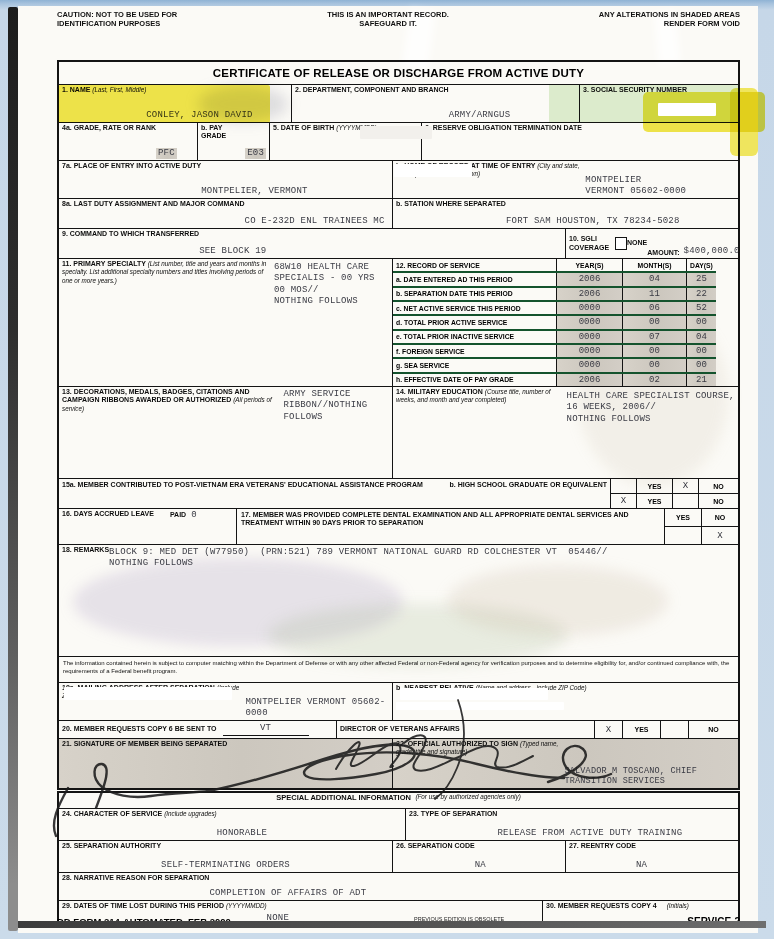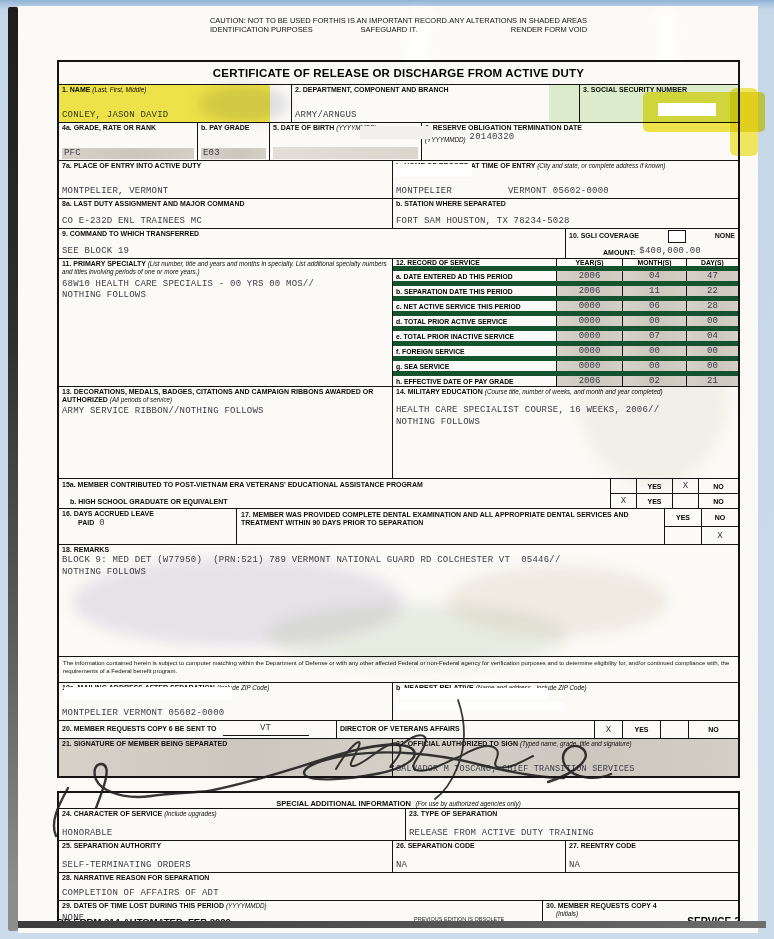--- a/index.html
+++ b/index.html
@@ -1,42 +1,42 @@
 <!DOCTYPE html>
 <html><head>
 <meta charset="utf-8">
 <style>
   html,body{margin:0;padding:0}
   body{width:774px;height:939px;position:relative;background:linear-gradient(180deg,#8fb3d4 0,#a9c4de 4px,#c6d7e8 10px,#cbdbea 100%);font-family:"Liberation Sans",sans-serif;overflow:hidden}
   .left-edge{position:absolute;left:8px;top:7px;width:10px;height:924px;background:linear-gradient(180deg,#1d1d1d,#2e2e2e 35%,#5f5f5f 70%,#8d8d8d 95%);border-radius:2px}
   .page{position:absolute;left:18px;top:6px;width:740px;height:927px;background:#fbfaf6}
   .bottom-edge{position:absolute;left:0;top:921px;width:740px;height:6px;background:linear-gradient(90deg,#3c3c3c,#565656 60%,#6e6e6e)}
   
-  .caution{position:absolute;left:39px;top:10px;width:683px;display:flex;justify-content:center;font-size:7.5px;font-weight:normal;color:#111;line-height:1.25}
+  .caution{position:absolute;left:39px;top:4px;width:683px;display:flex;justify-content:space-between;font-size:7.5px;font-weight:bold;color:#111;line-height:1.25}
   .caution .mid{text-align:center}.caution .rgt{text-align:right}
   
   .blk{position:absolute;left:39px;width:683px;border:2px solid #141414;background:transparent;box-sizing:border-box}
   .upper{top:54px}.lower{top:785px}
   .r{display:flex;position:relative;box-sizing:border-box}
   .r+.r{border-top:1.6px solid #141414}
-  .c{position:relative;padding:1px 3px;box-sizing:border-box;display:flex;flex-direction:column;overflow:hidden}
+  .c{position:relative;padding:1px 3px;box-sizing:border-box;display:flex;overflow:hidden}
   .c+.c{border-left:1.6px solid #141414}
   .grow{flex:1}
   .lbl{font-size:7px;font-weight:bold;color:#0d0d0d;line-height:1.2}
   .it{font-style:italic;font-weight:normal;font-size:6.3px}
   .val{font-family:"Liberation Mono","DejaVu Sans Mono",monospace;font-size:9px;color:#3a3b44;white-space:pre-wrap;line-height:1.25;letter-spacing:.2px}
   .vb{margin-top:auto}
   .title{align-items:center;justify-content:center;text-align:center;font-weight:bold;font-size:11.5px;letter-spacing:.2px;padding:4px 0;display:flex;flex-direction:row}
   .shade{background:linear-gradient(90deg,#d7d2c9,#ccc7be 55%,#d3cec6)}
   .shade-lt{background:linear-gradient(90deg,#e3dfd8,#dad5cd)}
   .cb{display:inline-block;width:16px;height:11px;border:1.4px solid #141414;background:#fff;vertical-align:middle}
   
   .svc{display:flex;flex-direction:column;height:100%}
   .svc-row{display:flex;flex:1}
-  .svc-row+.svc-row{border-top:5px solid #14532d}
+  .svc-row+.svc-row{border-top:2px solid #14532d}
   .svc-c{box-sizing:border-box;padding:0 3px;display:flex;align-items:center;font-size:6.8px;font-weight:bold}
   .svc-c+.svc-c{border-left:1px solid #141414}
   .svc-num{justify-content:center;font-family:"Liberation Mono",monospace;font-weight:normal;font-size:9px;color:#3a3b44}
   .svc-hd{justify-content:center}
   
   .grid{display:flex;flex-direction:column;box-sizing:border-box}
   .grid .gr{display:flex;flex:1}
   .grid .gr+.gr{border-top:1.4px solid #141414}
   .gc{box-sizing:border-box;border-left:1.4px solid #141414;display:flex;align-items:center;justify-content:center;font-size:7px;font-weight:bold}
   .gm{font-family:"Liberation Mono",monospace;font-weight:normal;font-size:9px;color:#33343c}
@@ -114,24 +114,20 @@
       <div class="c" style="width:72px">
         <div class="lbl">b. PAY GRADE</div>
         <div class="val vb shade" style="padding:0 2px">E03</div>
       </div>
       <div class="c" style="width:152px">
         <div class="lbl"><span>5. DATE OF BIRTH</span> <span class="it">(YYYYMMDD)</span></div>
         <div class="val vb shade-lt" style="height:12px"></div>
       </div>
       <div class="c grow">
         <div class="lbl">6. RESERVE OBLIGATION TERMINATION DATE</div>
-        <div style="display:flex;align-items:flex-end;gap:4px">
-          <span class="lbl it">(YYYYMMDD)</span>
-          <span class="val">20140320</span>
-        </div>
       </div>
     </div>
 
     <div class="r" style="height:38px">
       <div class="c" style="width:333px">
         <div class="lbl">7a. PLACE OF ENTRY INTO ACTIVE DUTY</div>
         <div class="val vb">MONTPELIER, VERMONT</div>
       </div>
       <div class="c grow">
         <div class="lbl"><span>b. HOME OF RECORD AT TIME OF ENTRY</span> <span class="it">(City and state, or complete address if known)</span></div>
@@ -179,33 +175,33 @@
           <div class="svc-row">
             <div class="svc-c" style="width:163px">12. RECORD OF SERVICE</div>
             <div class="svc-c svc-hd" style="width:66px">YEAR(S)</div>
             <div class="svc-c svc-hd" style="width:64px">MONTH(S)</div>
             <div class="svc-c svc-hd grow">DAY(S)</div>
           </div>
           <div class="svc-row">
             <div class="svc-c" style="width:163px">a. DATE ENTERED AD THIS PERIOD</div>
             <div class="svc-c svc-num shade" style="width:66px">2006</div>
             <div class="svc-c svc-num shade" style="width:64px">04</div>
-            <div class="svc-c svc-num shade grow">47</div>
+            <div class="svc-c svc-num shade grow">25</div>
           </div>
           <div class="svc-row">
             <div class="svc-c" style="width:163px">b. SEPARATION DATE THIS PERIOD</div>
             <div class="svc-c svc-num shade" style="width:66px">2006</div>
             <div class="svc-c svc-num shade" style="width:64px">11</div>
             <div class="svc-c svc-num shade grow">22</div>
           </div>
           <div class="svc-row">
             <div class="svc-c" style="width:163px">c. NET ACTIVE SERVICE THIS PERIOD</div>
             <div class="svc-c svc-num shade" style="width:66px">0000</div>
             <div class="svc-c svc-num shade" style="width:64px">06</div>
-            <div class="svc-c svc-num shade grow">28</div>
+            <div class="svc-c svc-num shade grow">52</div>
           </div>
           <div class="svc-row">
             <div class="svc-c" style="width:163px">d. TOTAL PRIOR ACTIVE SERVICE</div>
             <div class="svc-c svc-num shade" style="width:66px">0000</div>
             <div class="svc-c svc-num shade" style="width:64px">00</div>
             <div class="svc-c svc-num shade grow">00</div>
           </div>
           <div class="svc-row">
             <div class="svc-c" style="width:163px">e. TOTAL PRIOR INACTIVE SERVICE</div>
             <div class="svc-c svc-num shade" style="width:66px">0000</div>
@@ -234,21 +230,21 @@
       </div>
     </div>
 
     <div class="r" style="height:92px">
       <div class="c" style="width:333px">
         <div class="lbl"><span>13. DECORATIONS, MEDALS, BADGES, CITATIONS AND CAMPAIGN RIBBONS AWARDED OR AUTHORIZED</span> <span class="it">(All periods of service)</span></div>
         <div class="val" style="margin-top:1px">ARMY SERVICE RIBBON//NOTHING FOLLOWS</div>
       </div>
       <div class="c grow">
         <div class="lbl"><span>14. MILITARY EDUCATION</span> <span class="it">(Course title, number of weeks, and month and year completed)</span></div>
-        <div class="val" style="margin-top:9px">HEALTH CARE SPECIALIST COURSE, 16 WEEKS, 2006//
+        <div class="val" style="margin-top:3px">HEALTH CARE SPECIALIST COURSE, 16 WEEKS, 2006//
 NOTHING FOLLOWS</div>
       </div>
     </div>
 
     <div class="r" style="height:30px">
       <div class="c grow" style="justify-content:space-between;padding:2px 3px">
         <div class="lbl">15a. MEMBER CONTRIBUTED TO POST-VIETNAM ERA VETERANS' EDUCATIONAL ASSISTANCE PROGRAM</div>
         <div class="lbl" style="padding-left:8px">b. HIGH SCHOOL GRADUATE OR EQUIVALENT</div>
       </div>
       <div class="grid" style="width:128px">
@@ -324,33 +320,33 @@
       <div class="grid" style="width:144px">
         <div class="gr">
           <div class="gc gm" style="width:28px">X</div>
           <div class="gc" style="width:38px">YES</div>
           <div class="gc gm" style="width:28px"></div>
           <div class="gc grow">NO</div>
         </div>
       </div>
     </div>
 
-    <div class="r" style="height:38px">
+    <div class="r" style="height:50px">
       <div class="c shade" style="width:333px">
         <div class="lbl">21. SIGNATURE OF MEMBER BEING SEPARATED</div>
       </div>
       <div class="c shade grow">
         <div class="lbl"><span>22.  OFFICIAL AUTHORIZED TO SIGN</span> <span class="it">(Typed name, grade, title and signature)</span></div>
         <div class="val vb" style="font-size:8.5px">SALVADOR M TOSCANO, CHIEF TRANSITION SERVICES</div>
       </div>
     </div>
   </div>
 
   <div class="blk lower">
-    <div class="r" style="height:15px;justify-content:center;align-items:flex-end">
+    <div class="r" style="height:15px;justify-content:center;align-items:flex-start">
       <span class="lbl" style="font-size:7.5px">SPECIAL ADDITIONAL INFORMATION</span>&nbsp;
       <span class="lbl it">(For use by authorized agencies only)</span>
     </div>
     <div class="r" style="height:32px">
       <div class="c grow">
         <div class="lbl"><span>24.  CHARACTER OF SERVICE</span> <span class="it">(Include upgrades)</span></div>
         <div class="val vb">HONORABLE</div>
       </div>
       <div class="c" style="width:333px">
         <div class="lbl">23.  TYPE OF SEPARATION</div>

